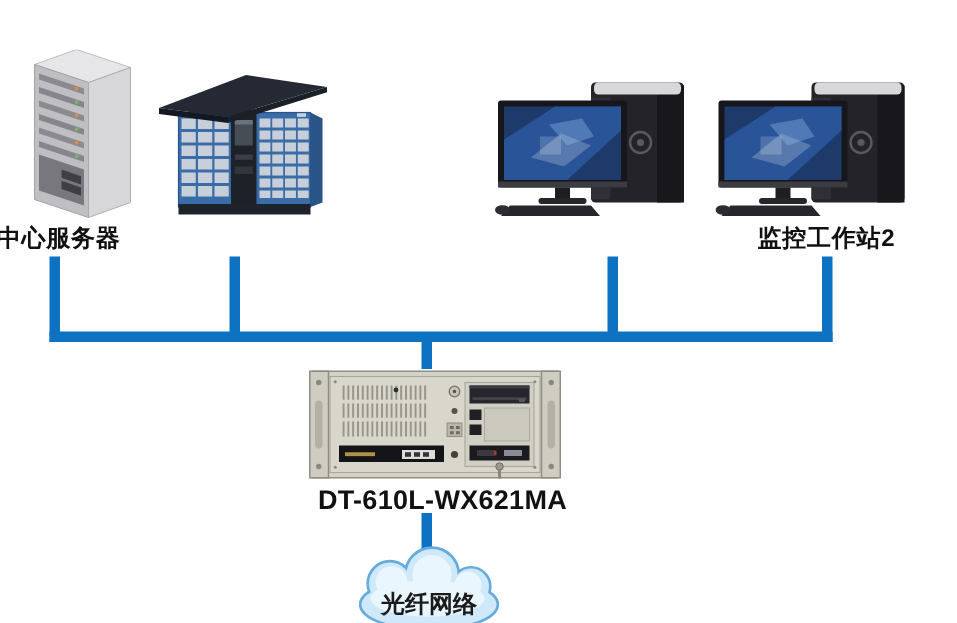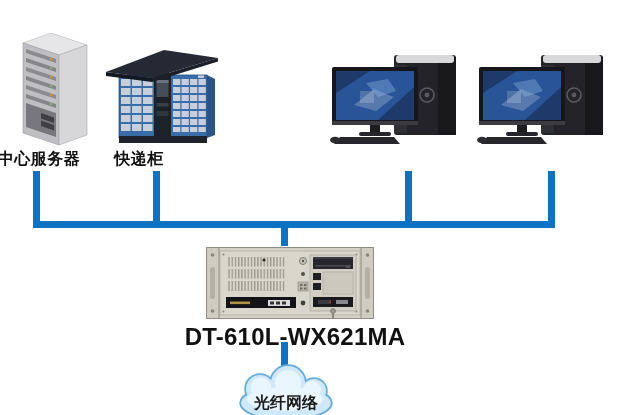--- a/index.html
+++ b/index.html
@@ -10,21 +10,21 @@
   }
   .abs{position:absolute;}
   .line{position:absolute;background:var(--connector,#0d72c2);}
   .node-label{
     position:absolute;width:140px;text-align:center;
     font-size:16px;font-weight:600;color:var(--label-text,#111);
     letter-spacing:0.5px;white-space:nowrap;
   }
   .gw-label{
     position:absolute;width:240px;text-align:center;
-    font-size:24px;font-weight:600;color:var(--label-text,#111);
+    font-size:18px;font-weight:600;color:var(--label-text,#111);
     letter-spacing:0.2px;white-space:nowrap;
   }
   .cloud-fill{fill:var(--cloud-fill,#cfe9fa);stroke:var(--cloud-stroke,#66abdb);}
   .cloud-core{fill:var(--cloud-fill,#cfe9fa);stroke:none;}
   .cloud-hi{fill:var(--cloud-highlight,#eaf6fd);stroke:none;}
   .cloud-text{font-size:16px;font-weight:600;fill:#1b1b1b;
     font-family:"Liberation Sans","DejaVu Sans",sans-serif;}
   svg{display:block;}
 </style>
 </head>
@@ -138,21 +138,20 @@
     <rect x="13" y="91" width="88" height="7" fill="#1e232b"></rect>
 
     <g>
       <polygon points="0,27 58,5 112,13 46,33" fill="#242933"></polygon>
       <polygon points="0,27 46,33 46,37 0,31" fill="#141820"></polygon>
       <polygon points="112,13 46,33 46,37 112,16.5" fill="#1a1f28"></polygon>
     </g>
 
     <rect x="92" y="30.5" width="6" height="2.4" fill="#dfe5ec" opacity="0.85"></rect>
   </svg>
-  <div class="node-label" style="left:69px;top:128px;">快递柜</div>
 
   <svg class="abs" style="left:330px;top:32px;" width="130" height="94" viewBox="0 0 130 94">
     <g>
       <rect x="64" y="2" width="62" height="80" rx="3" fill="#232329"></rect>
       <rect x="108" y="4" width="18" height="78" fill="#17171c"></rect>
       <rect x="66" y="2" width="58" height="8" rx="3" fill="#d8d8da"></rect>
       <rect x="64" y="12" width="13" height="68" fill="#2f2f36"></rect>
       <circle cx="70" cy="19" r="1.6" fill="#8b8b92"></circle>
       <rect x="67.5" y="25" width="6" height="2" fill="#55555c"></rect>
       <rect x="67.5" y="30" width="6" height="2" fill="#55555c"></rect>
@@ -193,20 +192,21 @@
       <polygon points="24,52 44,36 64,44 46,58" fill="#ffffff" opacity="0.22"></polygon>
       <polygon points="36,30 58,26 66,38 48,44" fill="#9cc4ee" opacity="0.35"></polygon>
       <rect x="30" y="38" width="14" height="12" fill="#ffffff" opacity="0.18"></rect>
       <rect x="2" y="68" width="86" height="4" fill="#3b3b41"></rect>
     </g>
     <rect x="40" y="72" width="10" height="7" fill="#1d1d22"></rect>
     <rect x="29" y="79" width="32" height="4" rx="2" fill="#25252b"></rect>
     <polygon points="10,84 64,84 70,91 4,91" fill="#26262c"></polygon>
     <ellipse cx="5" cy="87" rx="5" ry="3.2" fill="#2c2c32"></ellipse>
   </svg>
+  <div class="node-label" style="left:481px;top:128px;">监控工作站2</div>
 
   <svg class="abs" style="left:206px;top:224px;" width="168" height="78" viewBox="0 0 168 78">
 
     <rect x="0.5" y="2.5" width="167" height="71" rx="2" fill="#d4d2c7" stroke="#908e83"></rect>
     <rect x="0.5" y="2.5" width="12.5" height="71" fill="#cfcdc2" stroke="#908e83"></rect>
     <rect x="155" y="2.5" width="12.5" height="71" fill="#cfcdc2" stroke="#908e83"></rect>
     <rect x="4" y="22" width="5" height="32" rx="2.5" fill="#b3b1a6"></rect>
     <rect x="159" y="22" width="5" height="32" rx="2.5" fill="#b3b1a6"></rect>
     <circle cx="6.5" cy="10" r="1.8" fill="#8a887d"></circle>
       <circle cx="6.5" cy="66" r="1.8" fill="#8a887d"></circle>

